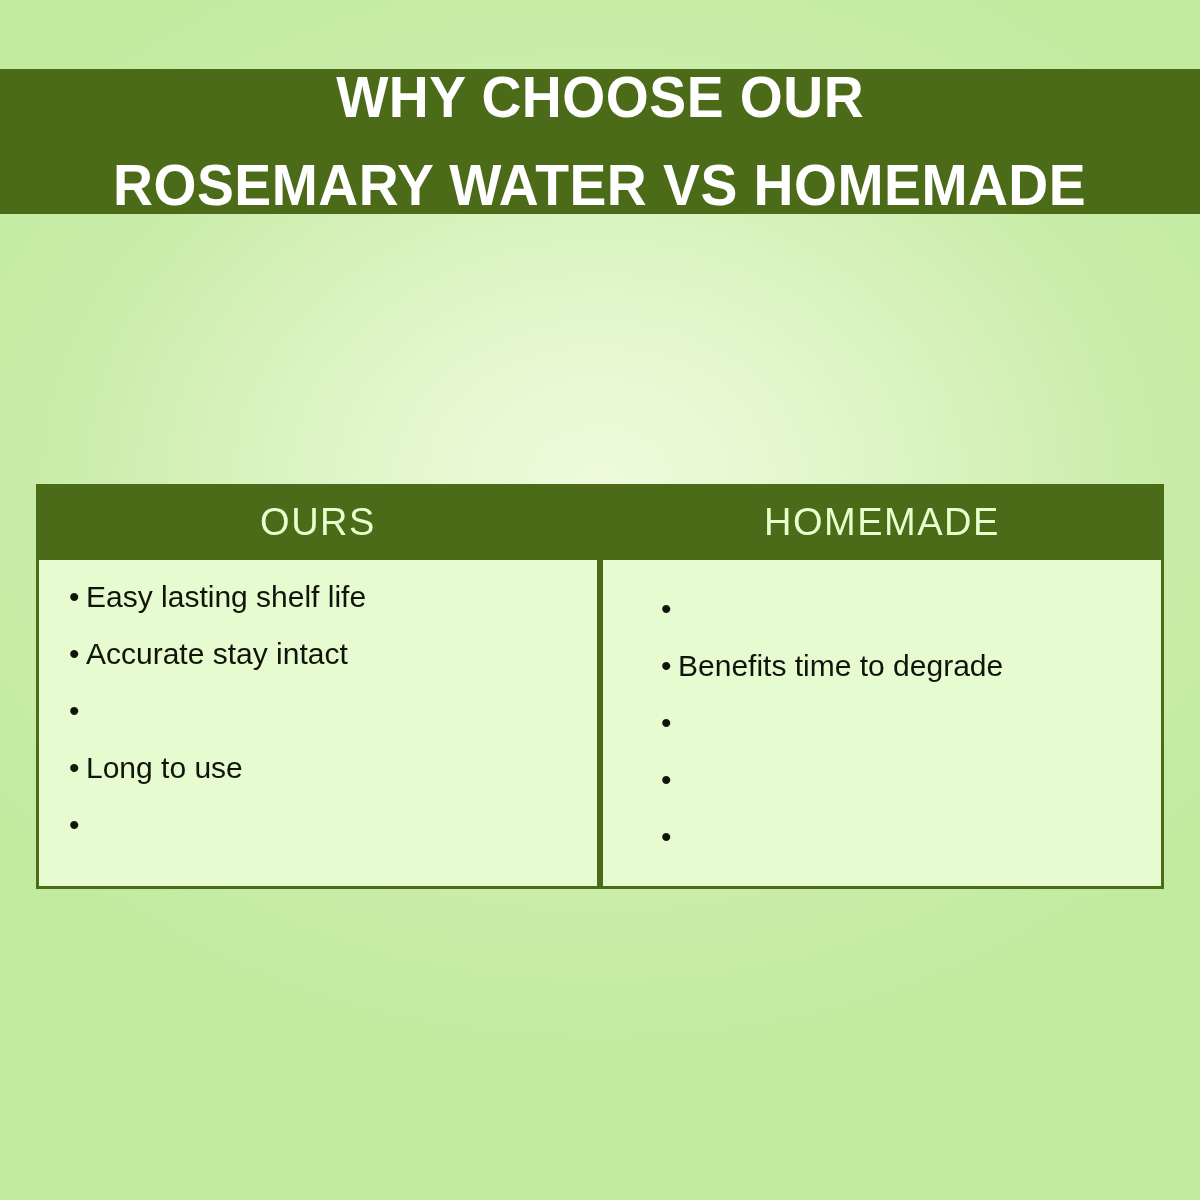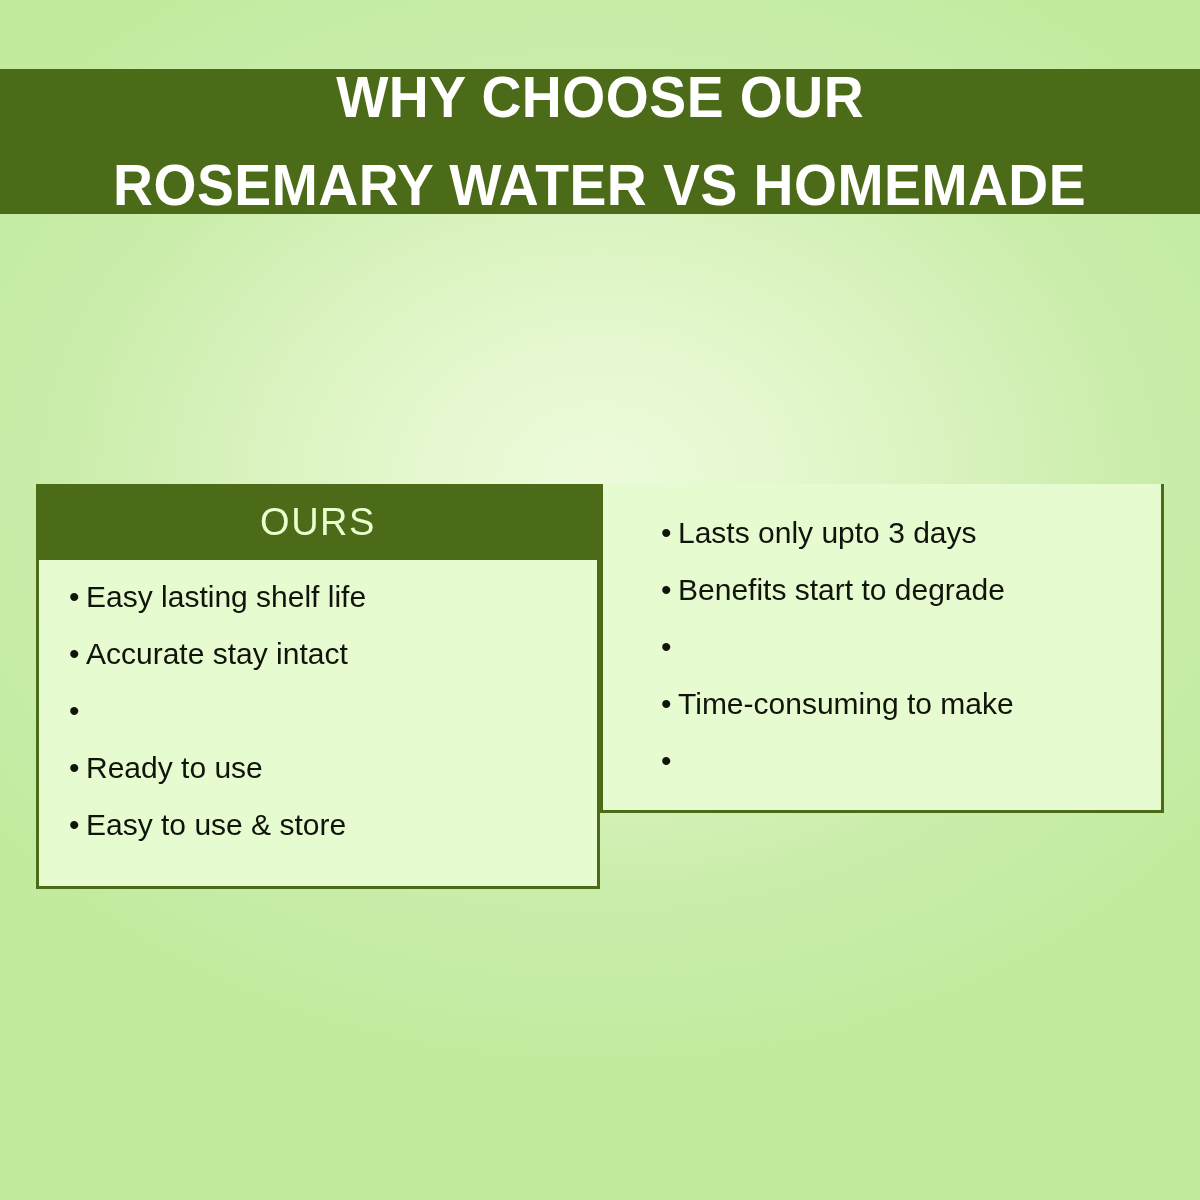--- a/index.html
+++ b/index.html
@@ -160,47 +160,47 @@
           </li>
           <li class="bullet-item">
             <span class="bullet-dot">•</span>
             <span class="bullet-text">Accurate stay intact</span>
           </li>
           <li class="bullet-item">
             <span class="bullet-dot">•</span>
           </li>
           <li class="bullet-item">
             <span class="bullet-dot">•</span>
-            <span class="bullet-text">Ready to use</span>
-          </li>
-          <li class="bullet-item">
-            <span class="bullet-dot">•</span>
-            <span class="bullet-text">Easy to use &amp; store</span>
+            <span class="bullet-text">Long to use</span>
+          </li>
+          <li class="bullet-item">
+            <span class="bullet-dot">•</span>
           </li>
         </ul>
       </div>
     </div>
 
     <div class="card card-right">
+      <div class="card-header">
+        <span class="card-header-title">HOMEMADE</span>
+      </div>
       <div class="card-body">
         <ul class="bullet-list">
           <li class="bullet-item">
             <span class="bullet-dot">•</span>
-            <span class="bullet-text">Lasts only upto 3 days</span>
-          </li>
-          <li class="bullet-item">
-            <span class="bullet-dot">•</span>
-            <span class="bullet-text">Benefits start to degrade</span>
-          </li>
-          <li class="bullet-item">
-            <span class="bullet-dot">•</span>
-          </li>
-          <li class="bullet-item">
-            <span class="bullet-dot">•</span>
-            <span class="bullet-text">Time-consuming to make</span>
+          </li>
+          <li class="bullet-item">
+            <span class="bullet-dot">•</span>
+            <span class="bullet-text">Benefits time to degrade</span>
+          </li>
+          <li class="bullet-item">
+            <span class="bullet-dot">•</span>
+          </li>
+          <li class="bullet-item">
+            <span class="bullet-dot">•</span>
           </li>
           <li class="bullet-item">
             <span class="bullet-dot">•</span>
           </li>
         </ul>
       </div>
     </div>
 
   </div>
 </div>

